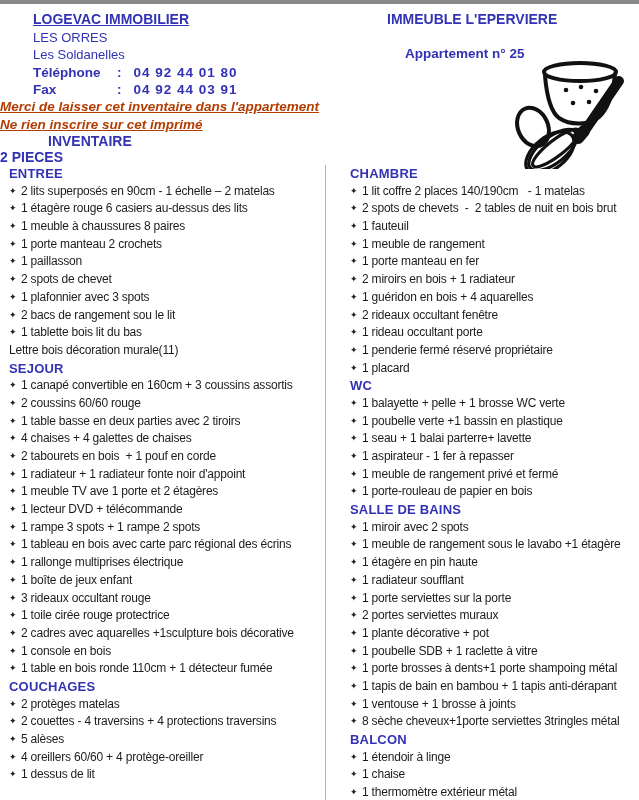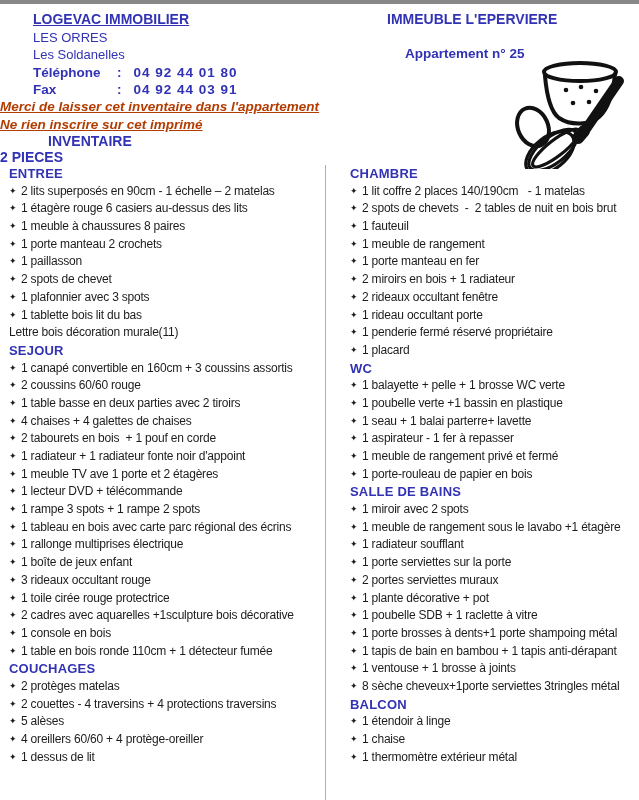--- a/index.html
+++ b/index.html
@@ -99,20 +99,21 @@
   <div class="columns">
     <div class="col col-left">
         <div class="section-header">ENTREE</div>
         <div class="item"><span class="bullet">✦</span><span class="item-text">2 lits superposés en 90cm - 1 échelle – 2 matelas</span></div>
         <div class="item"><span class="bullet">✦</span><span class="item-text">1 étagère rouge 6 casiers au-dessus des lits</span></div>
         <div class="item"><span class="bullet">✦</span><span class="item-text">1 meuble à chaussures 8 paires</span></div>
         <div class="item"><span class="bullet">✦</span><span class="item-text">1 porte manteau 2 crochets</span></div>
         <div class="item"><span class="bullet">✦</span><span class="item-text">1 paillasson</span></div>
         <div class="item"><span class="bullet">✦</span><span class="item-text">2 spots de chevet</span></div>
         <div class="item"><span class="bullet">✦</span><span class="item-text">1 plafonnier avec 3 spots</span></div>
+        <div class="item"><span class="bullet">✦</span><span class="item-text">2 bacs de rangement sou le lit</span></div>
         <div class="item"><span class="bullet">✦</span><span class="item-text">1 tablette bois lit du bas</span></div>
         <div class="item"><span class="item-text">Lettre bois décoration murale(11)</span></div>
         <div class="section-header">SEJOUR</div>
         <div class="item"><span class="bullet">✦</span><span class="item-text">1 canapé convertible en 160cm + 3 coussins assortis</span></div>
         <div class="item"><span class="bullet">✦</span><span class="item-text">2 coussins 60/60 rouge</span></div>
         <div class="item"><span class="bullet">✦</span><span class="item-text">1 table basse en deux parties avec 2 tiroirs</span></div>
         <div class="item"><span class="bullet">✦</span><span class="item-text">4 chaises + 4 galettes de chaises</span></div>
         <div class="item"><span class="bullet">✦</span><span class="item-text">2 tabourets en bois  + 1 pouf en corde</span></div>
         <div class="item"><span class="bullet">✦</span><span class="item-text">1 radiateur + 1 radiateur fonte noir d'appoint</span></div>
         <div class="item"><span class="bullet">✦</span><span class="item-text">1 meuble TV ave 1 porte et 2 étagères</span></div>
@@ -134,34 +135,36 @@
         <div class="item"><span class="bullet">✦</span><span class="item-text">1 dessus de lit</span></div>
       </div>
     <div class="col col-right">
         <div class="section-header">CHAMBRE</div>
         <div class="item"><span class="bullet">✦</span><span class="item-text">1 lit coffre 2 places 140/190cm   - 1 matelas</span></div>
         <div class="item"><span class="bullet">✦</span><span class="item-text">2 spots de chevets  -  2 tables de nuit en bois brut</span></div>
         <div class="item"><span class="bullet">✦</span><span class="item-text">1 fauteuil</span></div>
         <div class="item"><span class="bullet">✦</span><span class="item-text">1 meuble de rangement</span></div>
         <div class="item"><span class="bullet">✦</span><span class="item-text">1 porte manteau en fer</span></div>
         <div class="item"><span class="bullet">✦</span><span class="item-text">2 miroirs en bois + 1 radiateur</span></div>
+        <div class="item"><span class="bullet">✦</span><span class="item-text">1 guéridon en bois + 4 aquarelles</span></div>
         <div class="item"><span class="bullet">✦</span><span class="item-text">2 rideaux occultant fenêtre</span></div>
         <div class="item"><span class="bullet">✦</span><span class="item-text">1 rideau occultant porte</span></div>
         <div class="item"><span class="bullet">✦</span><span class="item-text">1 penderie fermé réservé propriétaire</span></div>
         <div class="item"><span class="bullet">✦</span><span class="item-text">1 placard</span></div>
         <div class="section-header">WC</div>
         <div class="item"><span class="bullet">✦</span><span class="item-text">1 balayette + pelle + 1 brosse WC verte</span></div>
         <div class="item"><span class="bullet">✦</span><span class="item-text">1 poubelle verte +1 bassin en plastique</span></div>
         <div class="item"><span class="bullet">✦</span><span class="item-text">1 seau + 1 balai parterre+ lavette</span></div>
         <div class="item"><span class="bullet">✦</span><span class="item-text">1 aspirateur - 1 fer à repasser</span></div>
         <div class="item"><span class="bullet">✦</span><span class="item-text">1 meuble de rangement privé et fermé</span></div>
         <div class="item"><span class="bullet">✦</span><span class="item-text">1 porte-rouleau de papier en bois</span></div>
         <div class="section-header">SALLE DE BAINS</div>
         <div class="item"><span class="bullet">✦</span><span class="item-text">1 miroir avec 2 spots</span></div>
         <div class="item"><span class="bullet">✦</span><span class="item-text">1 meuble de rangement sous le lavabo +1 étagère</span></div>
+        <div class="item"><span class="bullet">✦</span><span class="item-text">1 étagère en pin haute</span></div>
         <div class="item"><span class="bullet">✦</span><span class="item-text">1 radiateur soufflant</span></div>
         <div class="item"><span class="bullet">✦</span><span class="item-text">1 porte serviettes sur la porte</span></div>
         <div class="item"><span class="bullet">✦</span><span class="item-text">2 portes serviettes muraux</span></div>
         <div class="item"><span class="bullet">✦</span><span class="item-text">1 plante décorative + pot</span></div>
         <div class="item"><span class="bullet">✦</span><span class="item-text">1 poubelle SDB + 1 raclette à vitre</span></div>
         <div class="item"><span class="bullet">✦</span><span class="item-text">1 porte brosses à dents+1 porte shampoing métal</span></div>
         <div class="item"><span class="bullet">✦</span><span class="item-text">1 tapis de bain en bambou + 1 tapis anti-dérapant</span></div>
         <div class="item"><span class="bullet">✦</span><span class="item-text">1 ventouse + 1 brosse à joints</span></div>
         <div class="item"><span class="bullet">✦</span><span class="item-text">8 sèche cheveux+1porte serviettes 3tringles métal</span></div>
         <div class="section-header">BALCON</div>

